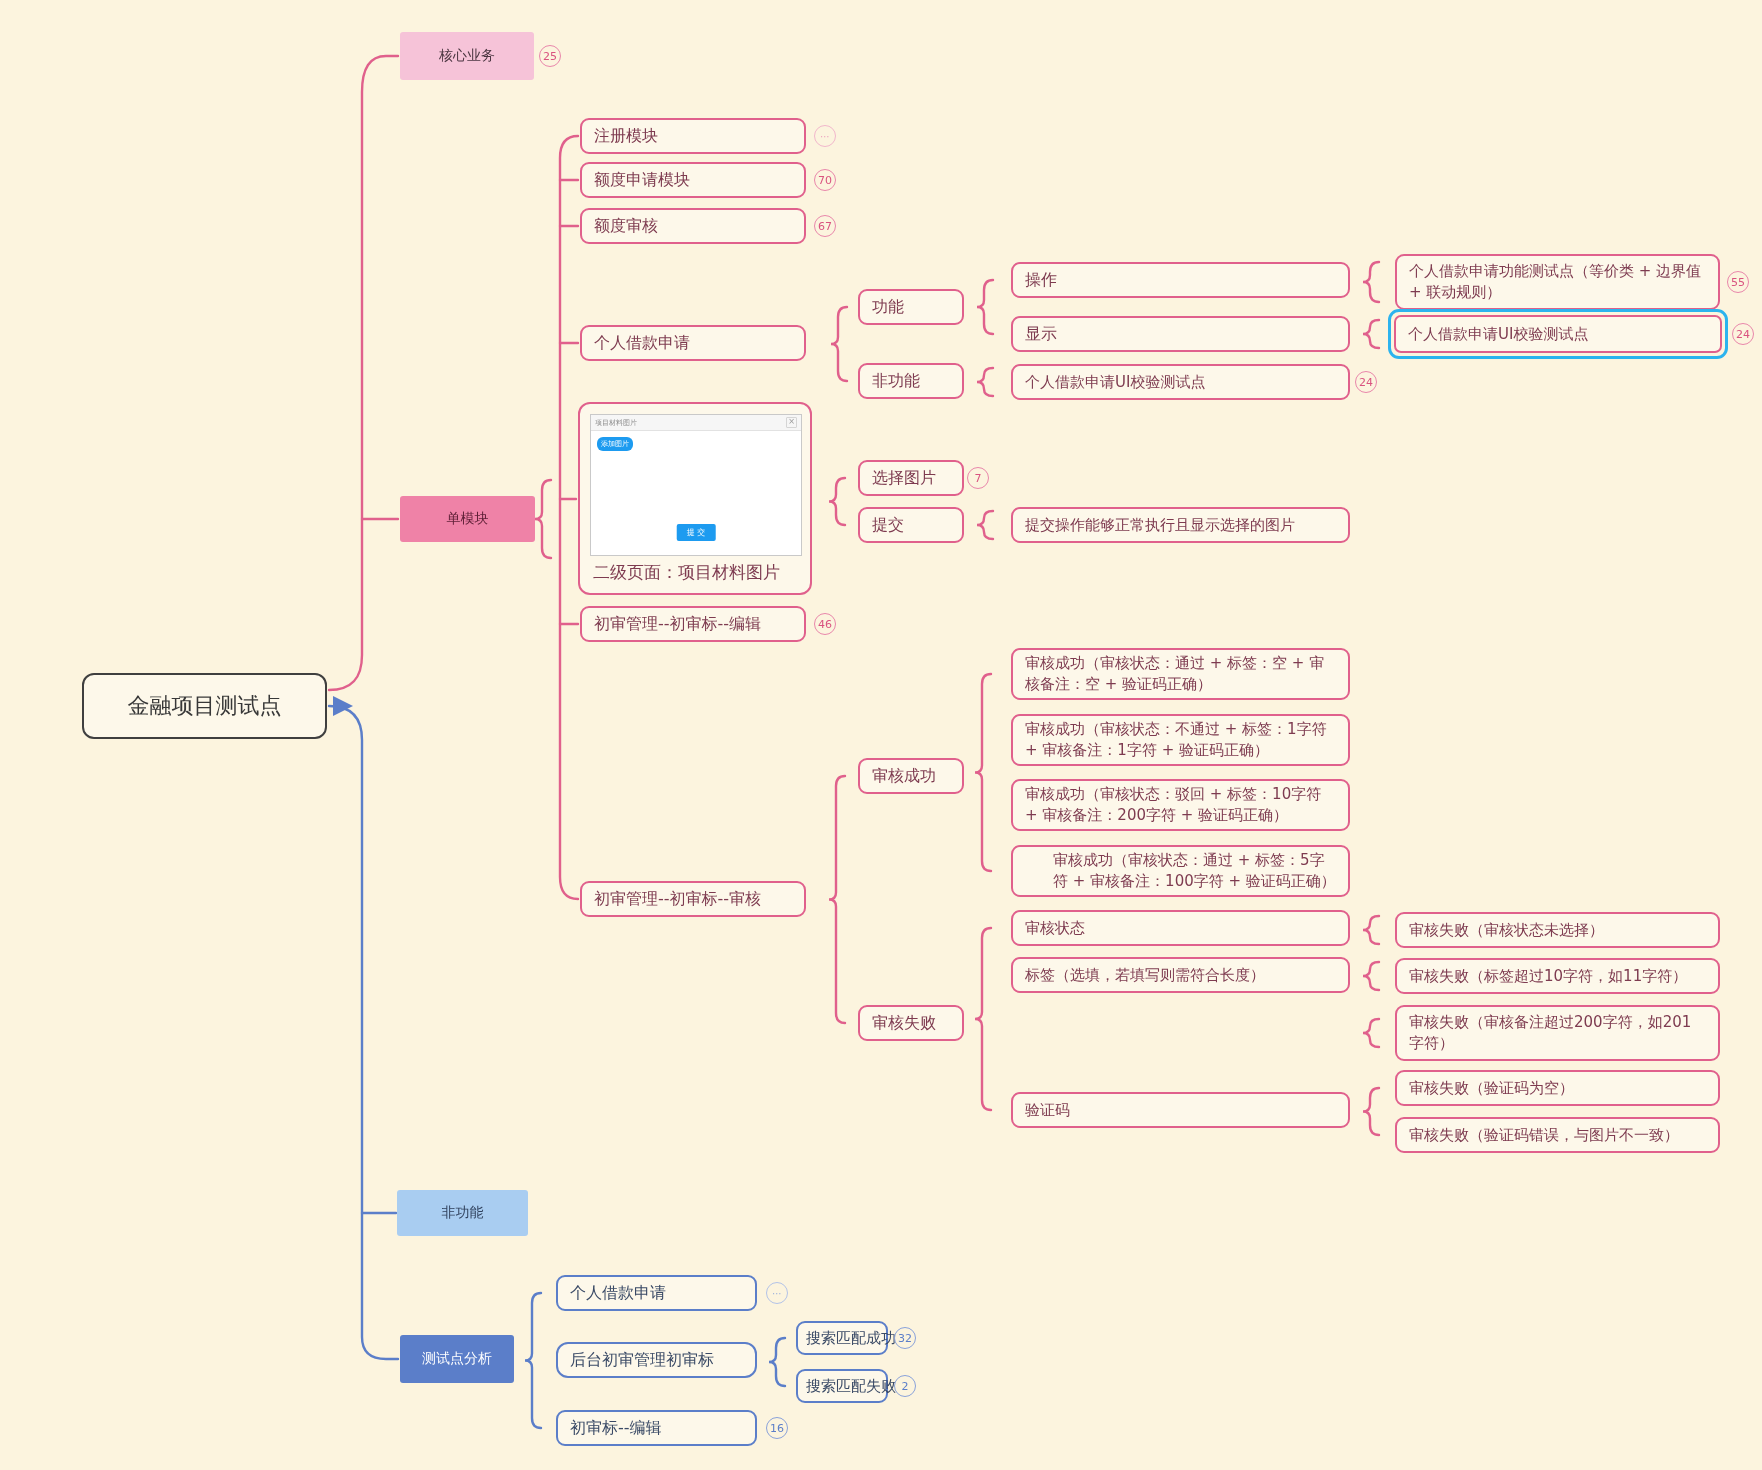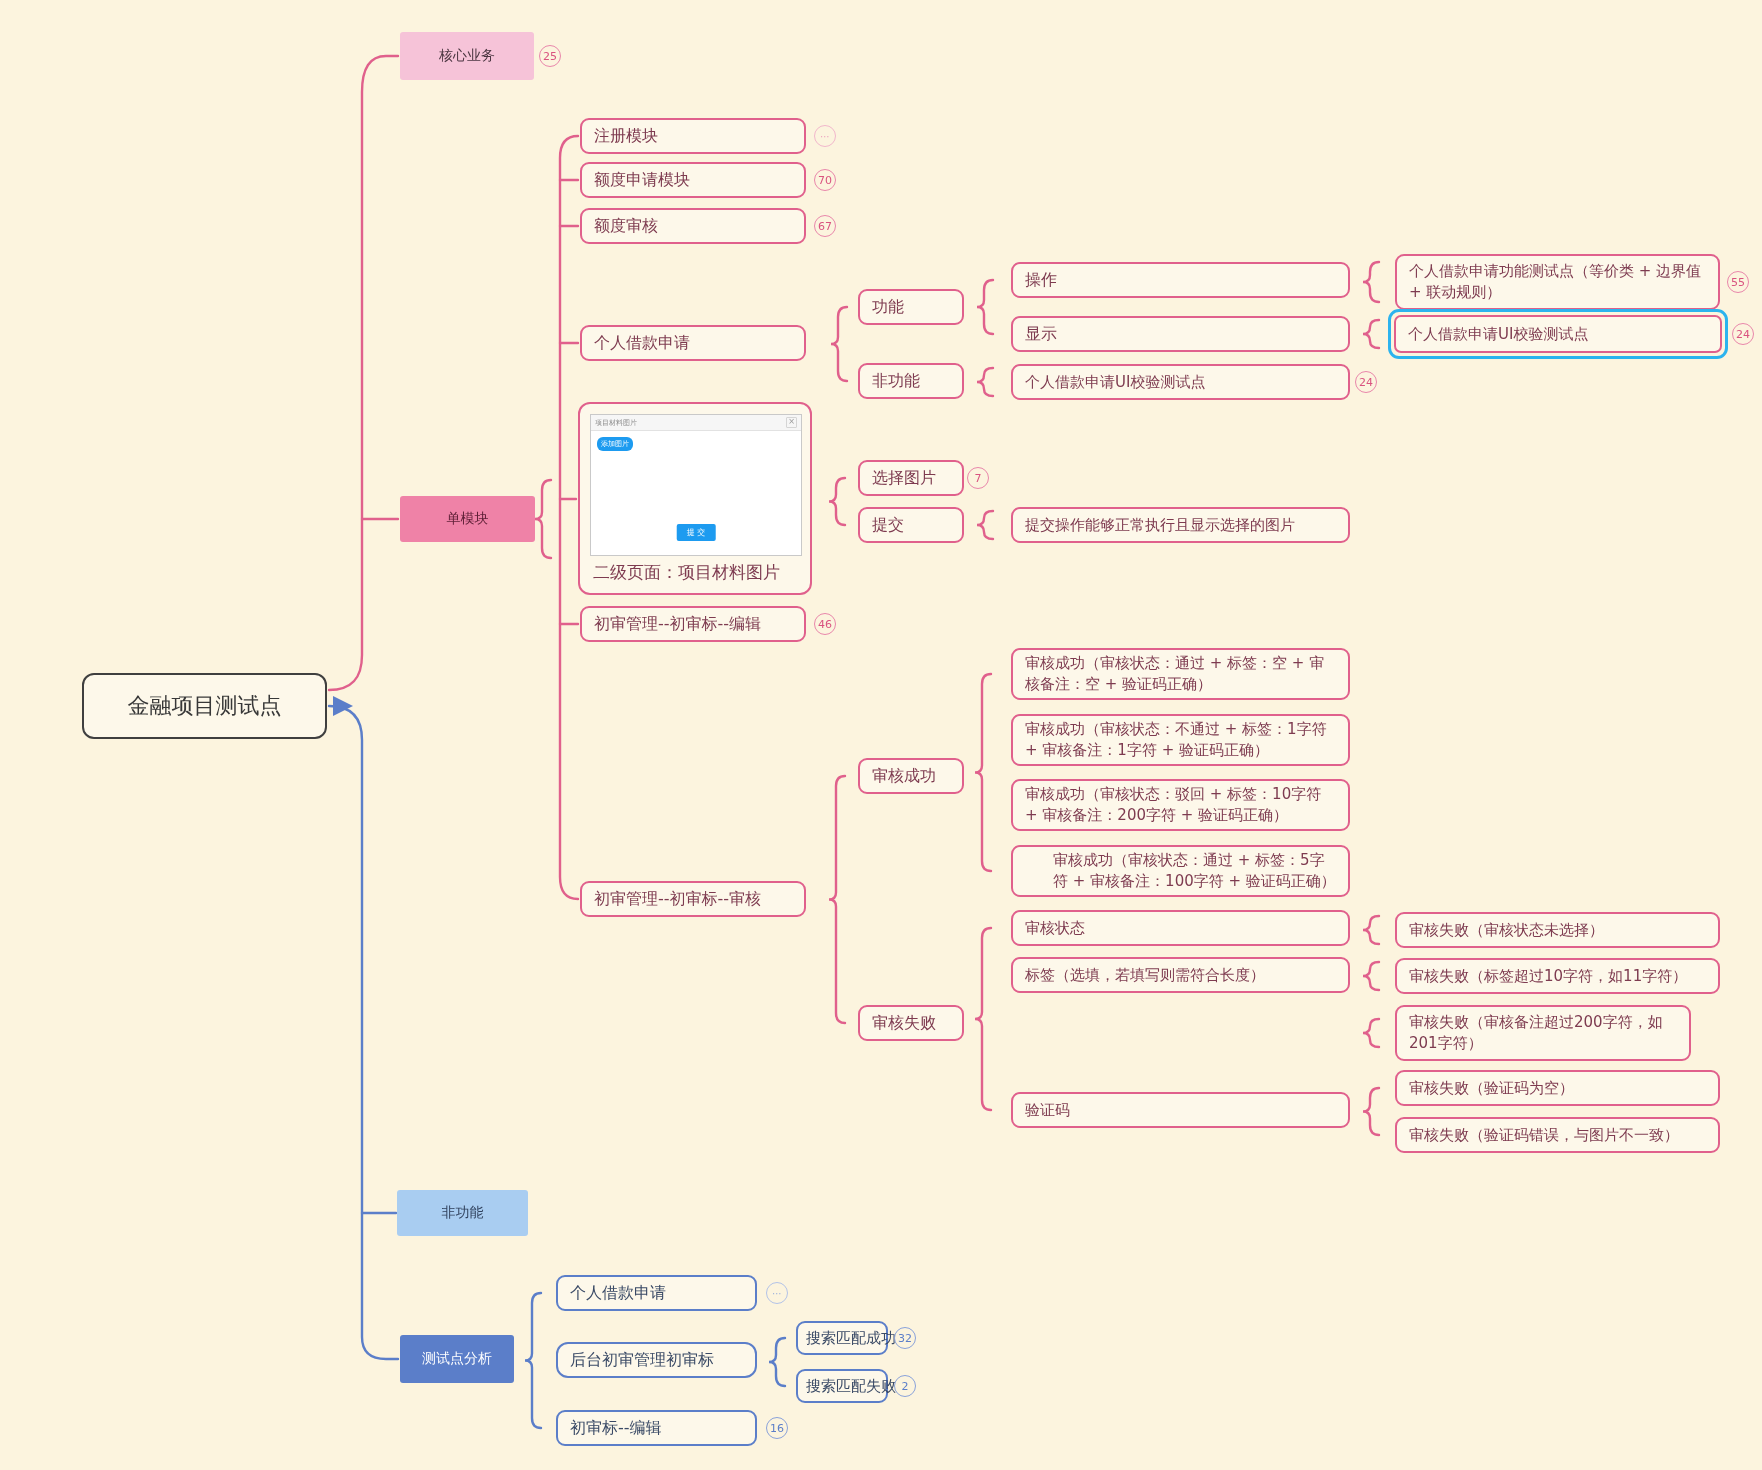--- a/index.html
+++ b/index.html
@@ -146,21 +146,21 @@
   <div class="node multi" style="left:1395px;top:254px;width:325px;height:56px;">个人借款申请功能测试点（等价类 + 边界值 + 联动规则）</div>
   <div class="badge" style="left:1727px;top:271px;">55</div>
 
   <div class="selwrap" style="left:1388px;top:309px;width:340px;height:50px;">
     <div class="inner">个人借款申请UI校验测试点</div>
   </div>
   <div class="badge" style="left:1732px;top:323px;">24</div>
 
   <div class="node" style="left:1395px;top:912px;width:325px;height:36px;font-size:15px;text-align:right;">审核失败（审核状态未选择）</div>
   <div class="node" style="left:1395px;top:958px;width:325px;height:36px;font-size:15px;">审核失败（标签超过10字符，如11字符）</div>
-  <div class="node multi" style="left:1395px;top:1005px;width:296px;height:56px;">审核失败（审核备注超过200字符，如201字符）</div>
+  <div class="node multi" style="left:1395px;top:1005px;width:325px;height:56px;">审核失败（审核备注超过200字符，如201字符）</div>
   <div class="node" style="left:1395px;top:1070px;width:325px;height:36px;font-size:15px;">审核失败（验证码为空）</div>
   <div class="node" style="left:1395px;top:1117px;width:325px;height:36px;font-size:15px;">审核失败（验证码错误，与图片不一致）</div>
 
   <div class="node blue" style="left:556px;top:1275px;width:201px;height:36px;">个人借款申请</div>
   <div class="badge b dots" style="left:766px;top:1282px;">⋯</div>
 
   <div class="node blue" style="left:556px;top:1342px;width:201px;height:36px;border-radius:12px;">后台初审管理初审标</div>
 
   <div class="node blue" style="left:556px;top:1410px;width:201px;height:36px;">初审标--编辑</div>
   <div class="badge b" style="left:766px;top:1417px;text-align:center;">16</div>

